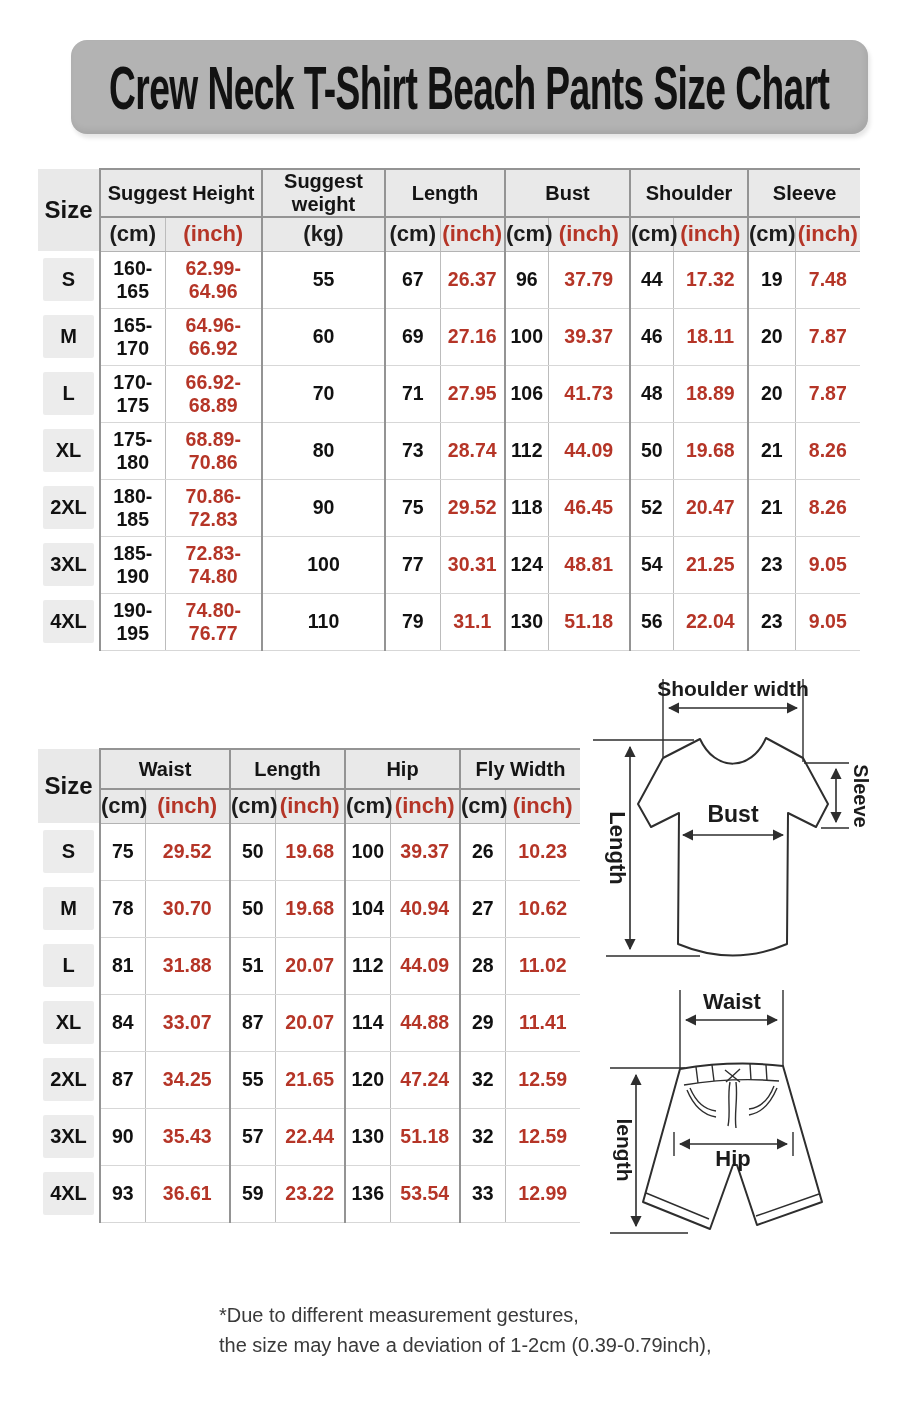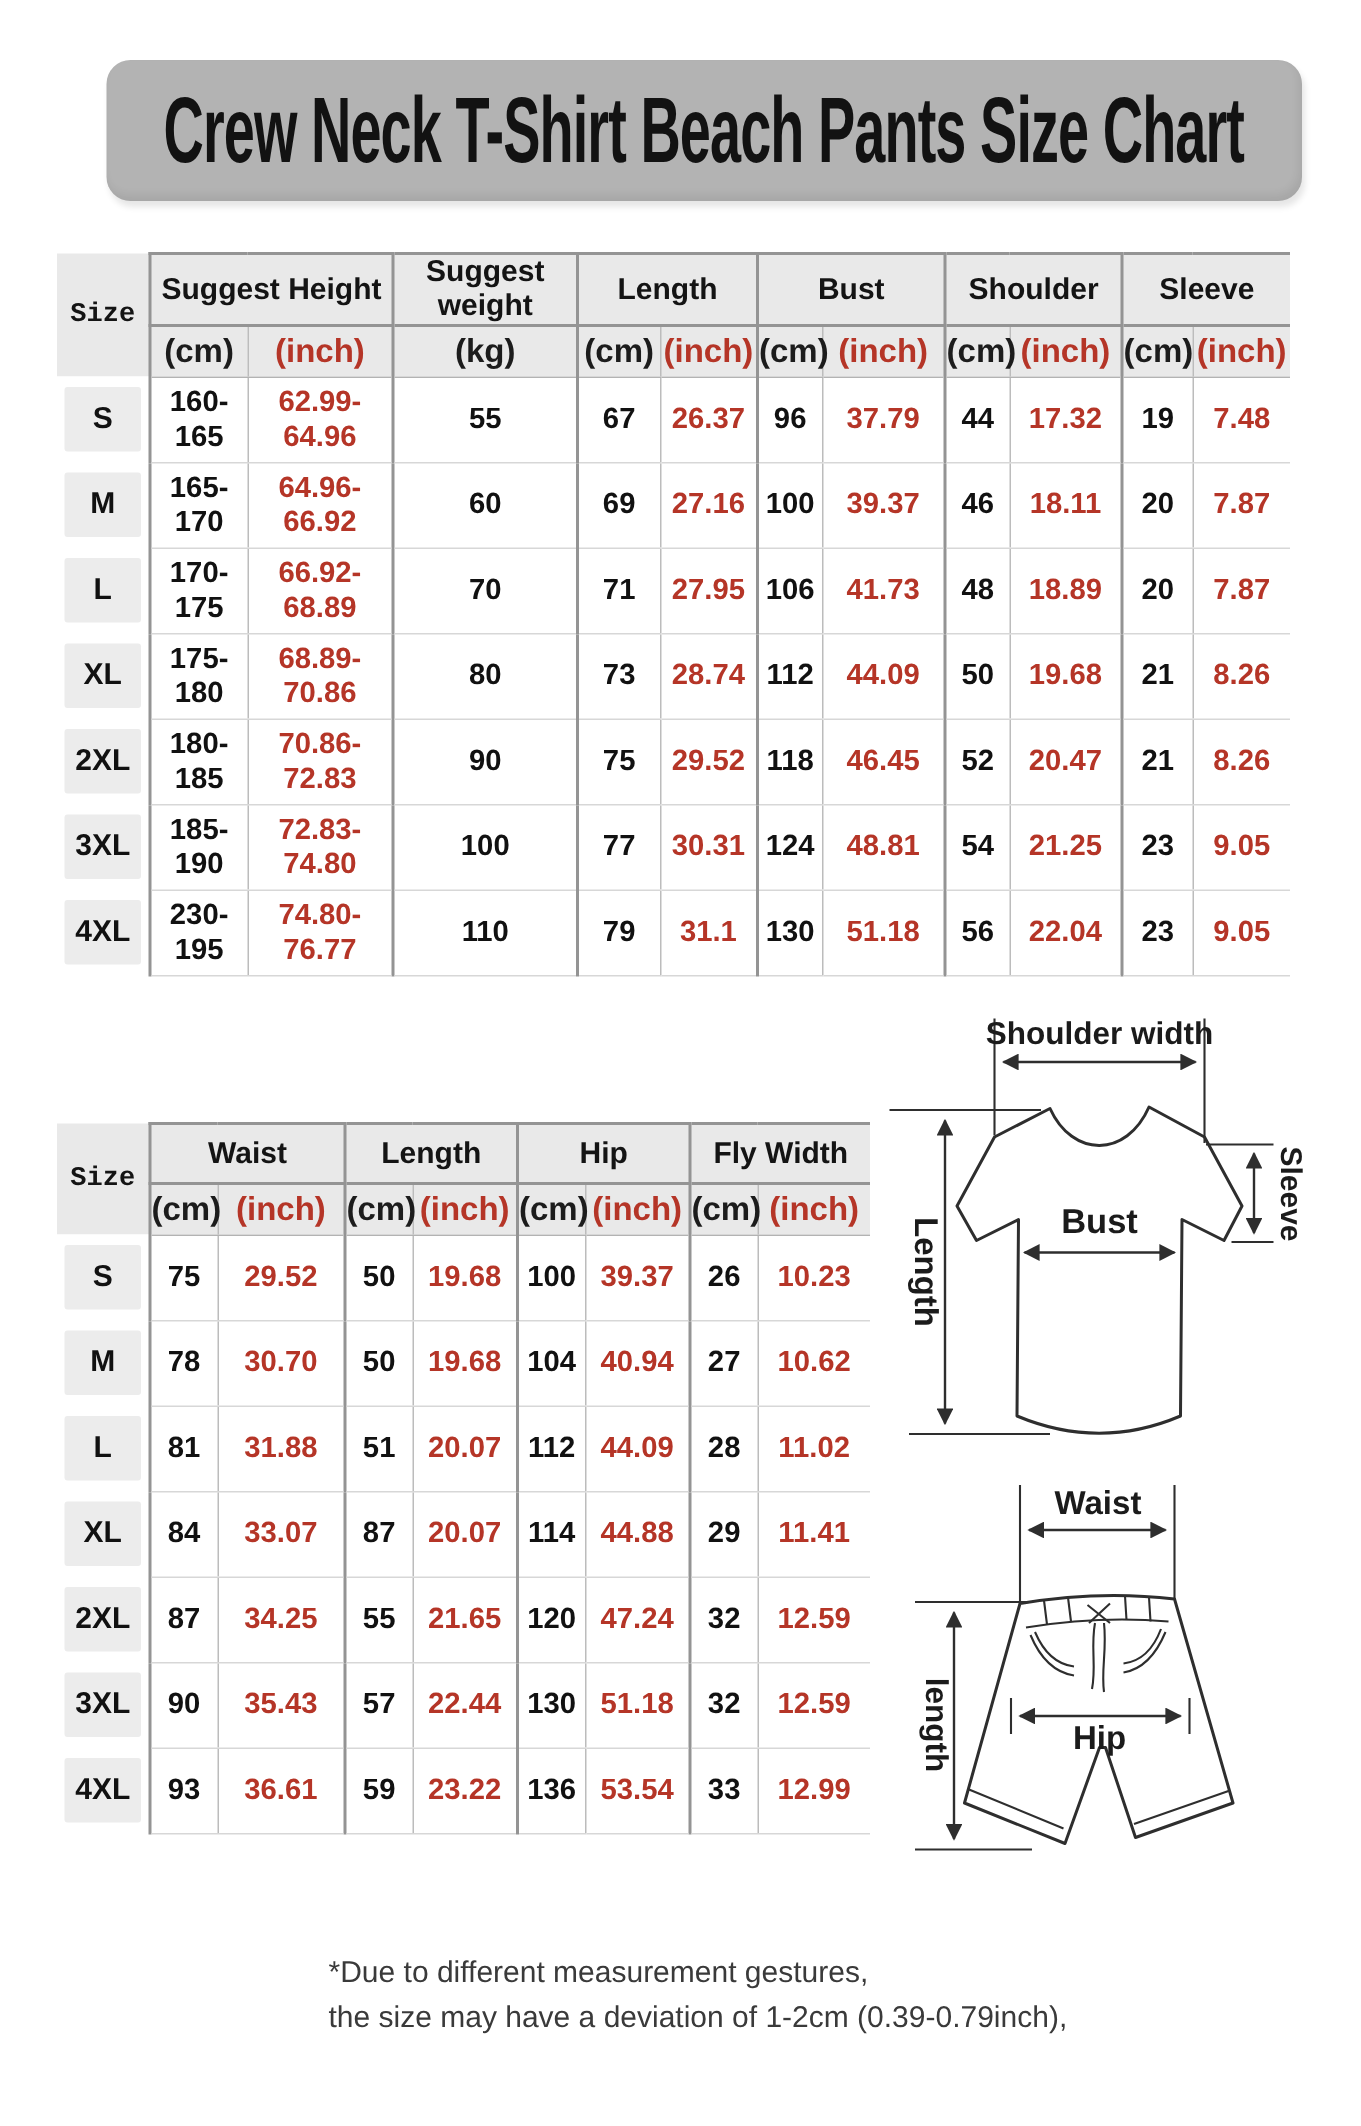--- a/index.html
+++ b/index.html
@@ -30,21 +30,21 @@
     margin:0;font-size:62px;font-weight:bold;color:#121212;white-space:nowrap;
     letter-spacing:-1px;transform:scaleX(0.60);
   }
   
   table{border-collapse:collapse;table-layout:fixed;position:absolute;}
   #shirt-table{left:38px;top:168px;width:822px;}
   #pants-table{left:38px;top:748px;width:542px;}
   th,td{text-align:center;vertical-align:middle;padding:0;}
   thead th{background:var(--headbg);border-top:2px solid var(--darkline);}
   th.group{font-size:20px;font-weight:700;color:var(--ink);height:40px;border-bottom:2px solid var(--darkline);}
-  th.size-head{border-bottom:none;border-top:none;font-size:18px;font-family:Liberation Mono, monospace;}
+  th.size-head{border-bottom:none;border-top:none;font-size:24px;}
   th.sub{font-size:22px;font-weight:700;height:34px;color:#1c1c1c;}
   thead tr:last-child th{border-bottom:1.5px solid #b3b3b3;}
   .gs{border-left:2px solid var(--darkline);}
   th.sub:not(.gs), tbody td:not(.gs):not(.size-cell){border-left:1px solid var(--midline);}
   tbody td{
     height:57px;font-size:19.5px;font-weight:600;color:#111;background:#fff;
     border-bottom:1px solid var(--rowline);
   }
   td.size-cell{border-bottom:none;}
   .size-chip{
@@ -206,21 +206,21 @@
         <td class="red ">48.81</td>
         <td class="gs">54</td>
         <td class="red ">21.25</td>
         <td class="gs">23</td>
         <td class="red ">9.05</td>
       </tr>
       <tr>
         <td class="size-cell">
           <div class="size-chip">4XL</div>
         </td>
-        <td class="gs">230-195</td>
+        <td class="gs">190-195</td>
         <td class="red ">74.80-76.77</td>
         <td class="gs">110</td>
         <td class="gs">79</td>
         <td class="red ">31.1</td>
         <td class="gs">130</td>
         <td class="red ">51.18</td>
         <td class="gs">56</td>
         <td class="red ">22.04</td>
         <td class="gs">23</td>
         <td class="red ">9.05</td>

